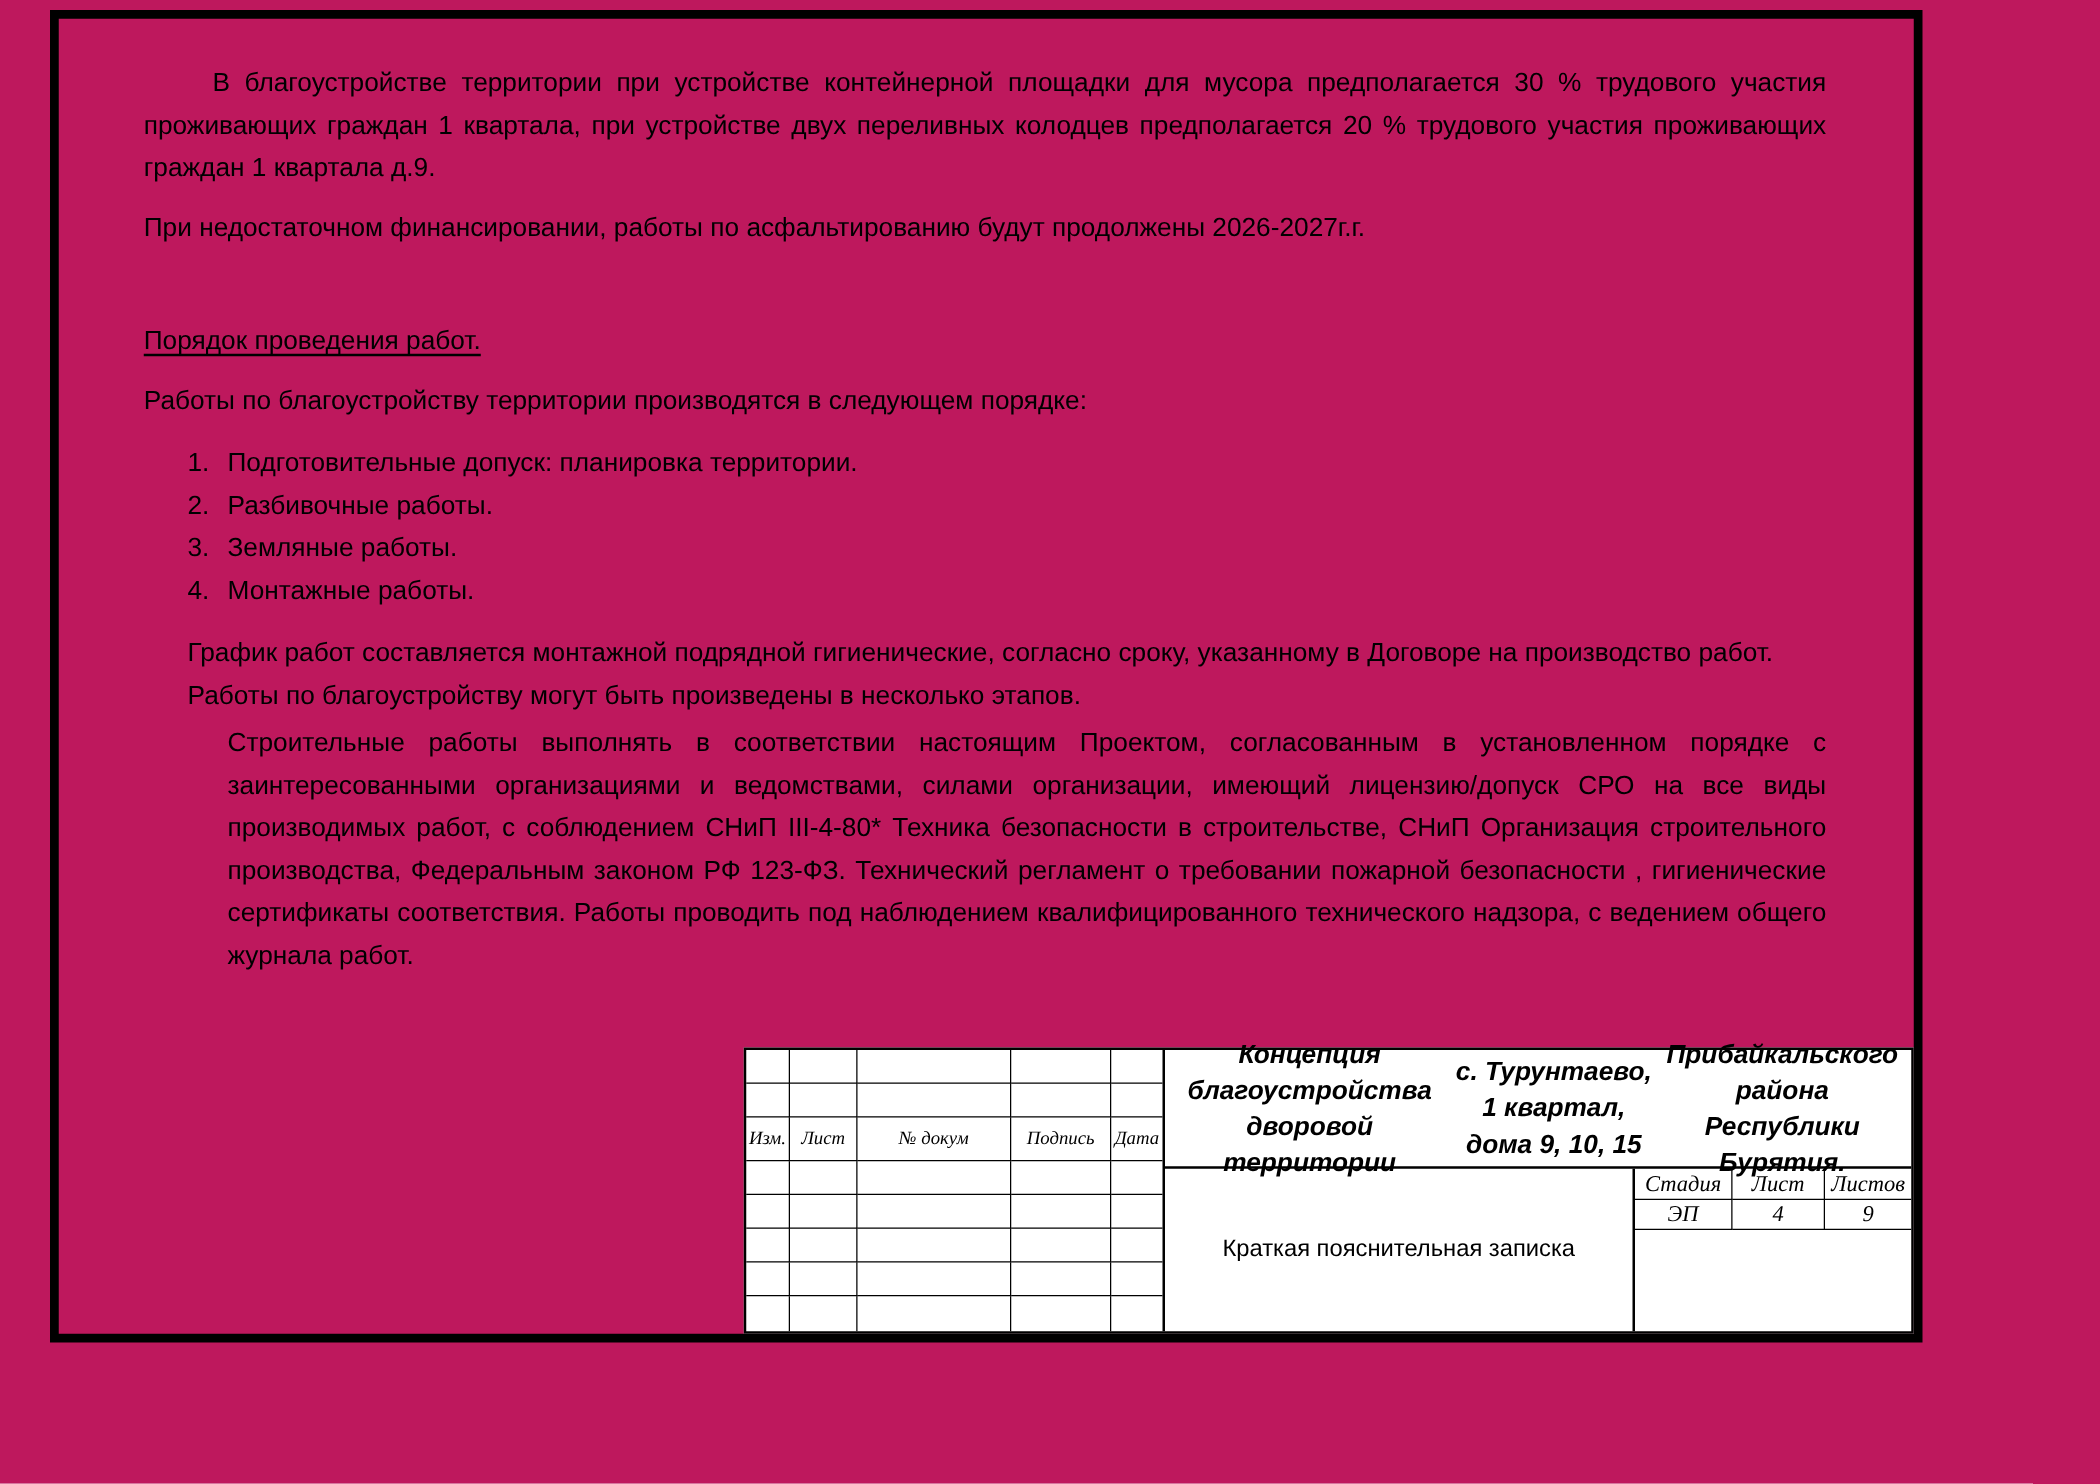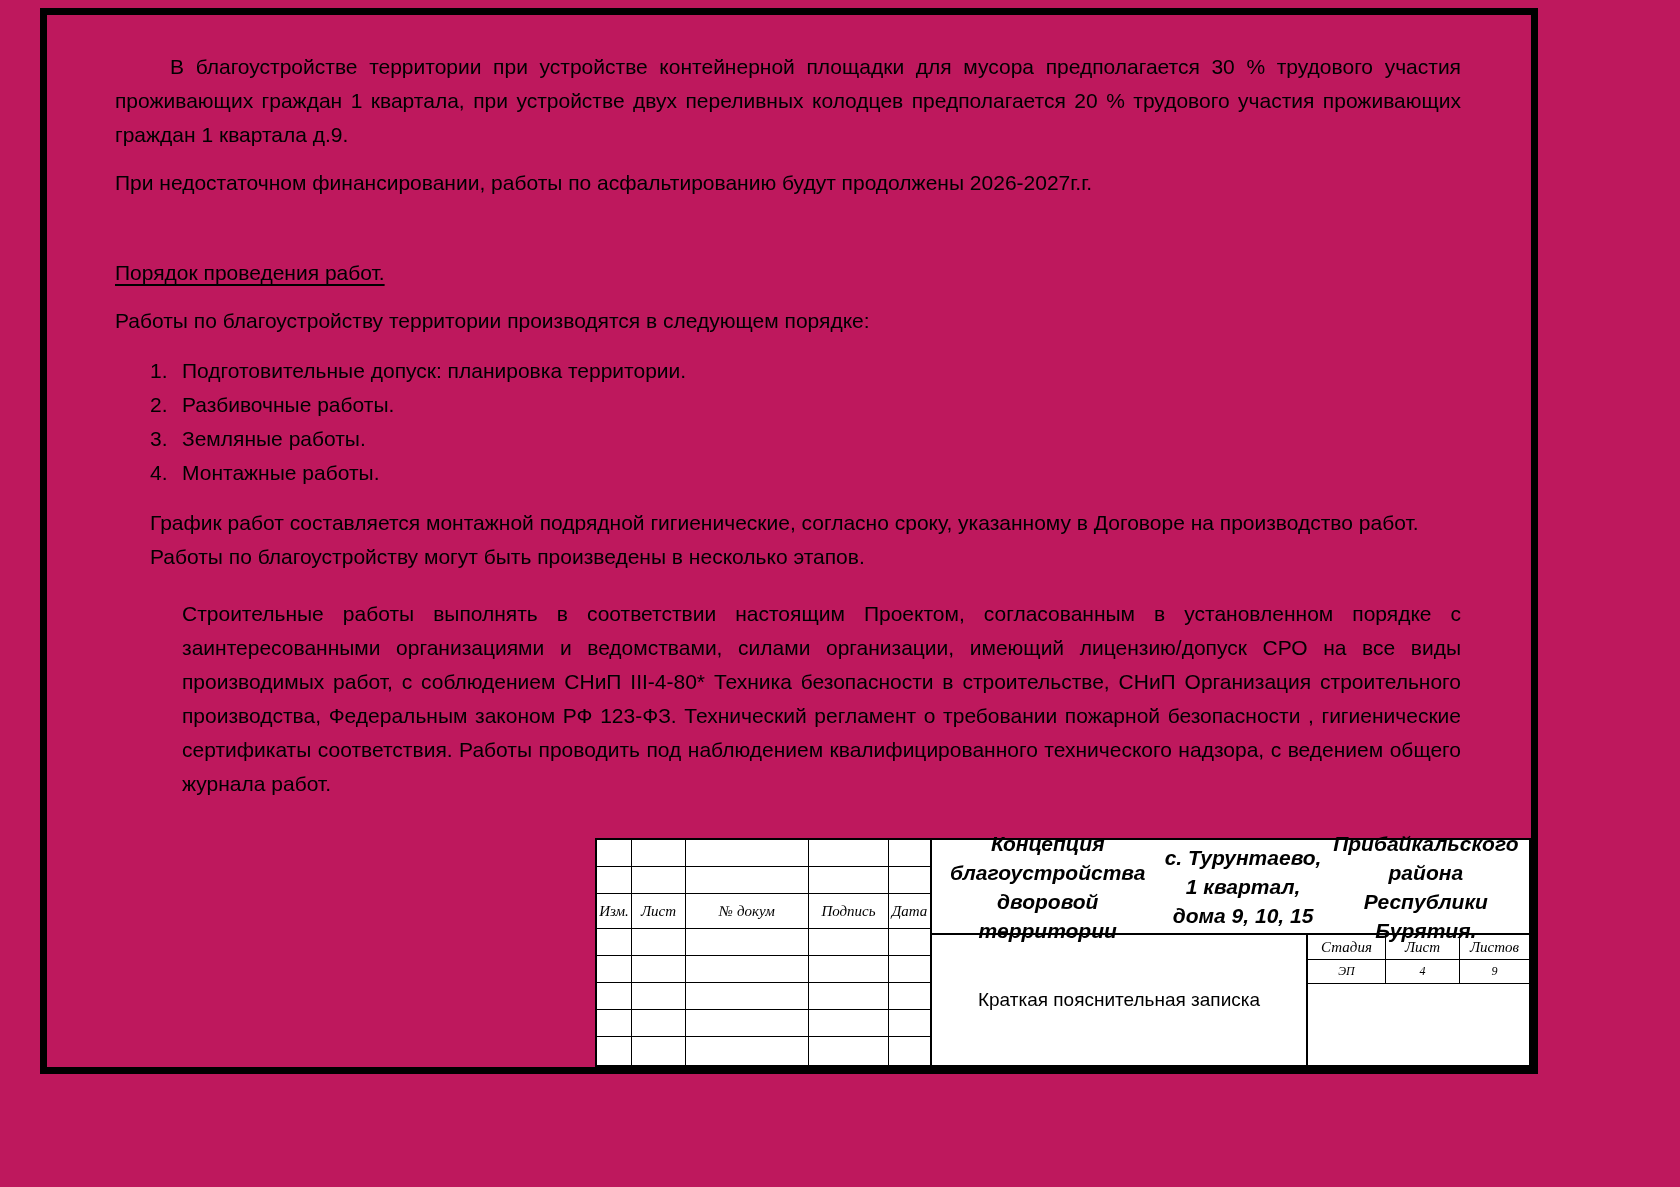--- a/index.html
+++ b/index.html
@@ -20,21 +20,21 @@
   .p-first{text-indent:55px;}
   .p-funding{margin-top:14px;}
   .heading{text-decoration:underline;text-underline-offset:4px;}
   .h-order{margin-top:56px;}
   .p-order-intro{margin-top:14px;}
   .work-list{margin-top:16px;margin-left:35px;}
   .list-item{display:flex;}
   .list-item .num{width:32px;flex:0 0 32px;}
   .p-schedule{margin-top:16px;margin-left:35px;}
   .h-norm{margin-top:16px;}
-  .p-norm{margin-top:23px;margin-left:67px;}
+  .p-norm{margin-top:4px;margin-left:67px;}
 
   
   .title-block{
     position:absolute;left:595px;top:838px;width:936px;height:229px;
     box-sizing:border-box;border:2px solid #000;display:flex;background:#fff;
   }
   .tb-left{
     width:335px;flex:0 0 335px;border-right:2px solid #000;box-sizing:border-box;
     display:grid;
     grid-template-columns:35px 54px 123px 80px 1fr;
@@ -64,23 +64,23 @@
     font-size:19px;text-align:right;padding:0 8px;
   }
   .tb-stage{
     width:221px;flex:0 0 221px;display:grid;
     grid-template-columns:78px 74px 1fr;
     grid-template-rows:25px 24px 1fr;
   }
   .st-cell{
     border-right:1px solid #000;border-bottom:1px solid #000;
     display:flex;align-items:center;justify-content:center;overflow:hidden;
-    font-family:"Liberation Serif","DejaVu Serif",serif;font-style:italic;font-size:15px;
+    font-family:"Liberation Serif","DejaVu Serif",serif;font-style:italic;font-size:18px;
   }
-  .st-cell.val{font-size:12px;text-align:right;}
+  .st-cell.val{font-size:18px;text-align:right;}
   .st-cell.last-col{border-right:none;}
   .st-empty{grid-column:1/4;border-bottom:none;}
 </style>
 </head>
 <body>
 
 <div class="page">
   <div class="frame"></div>
 
   <div class="content">

